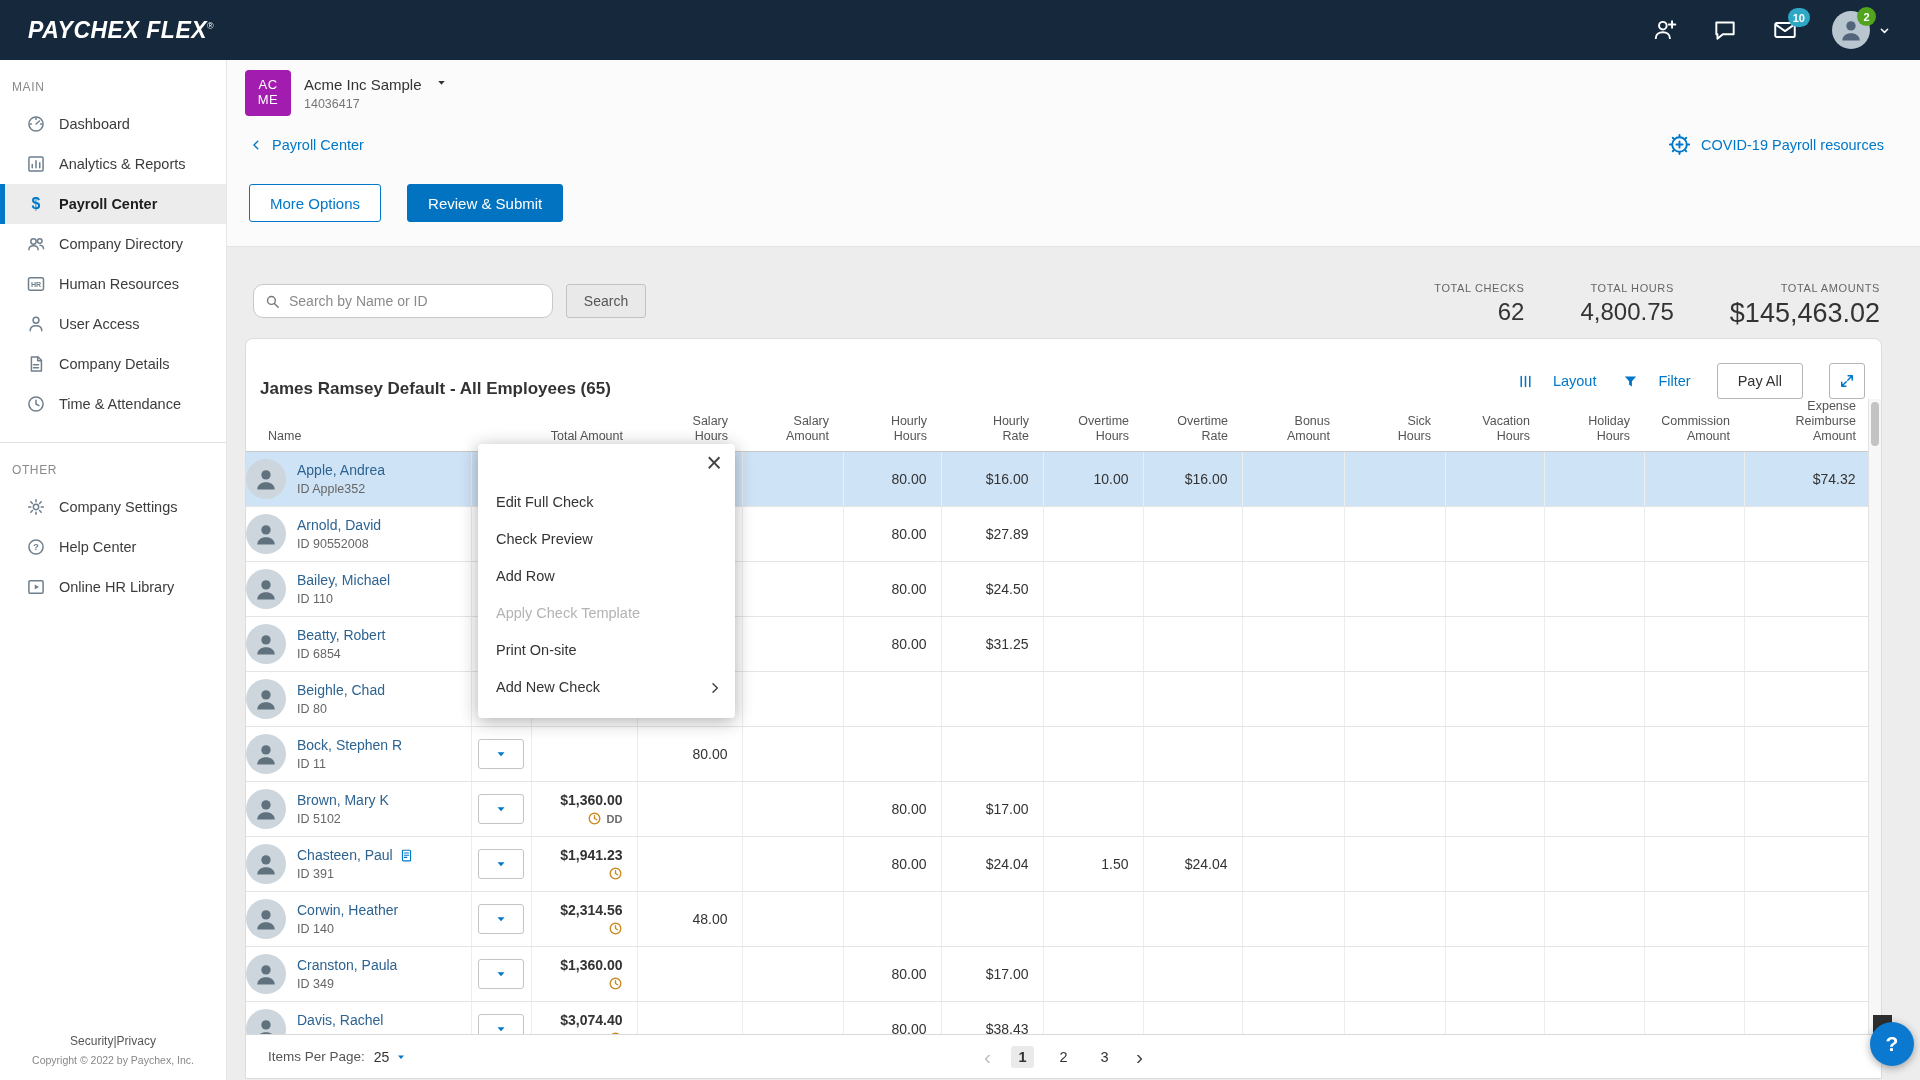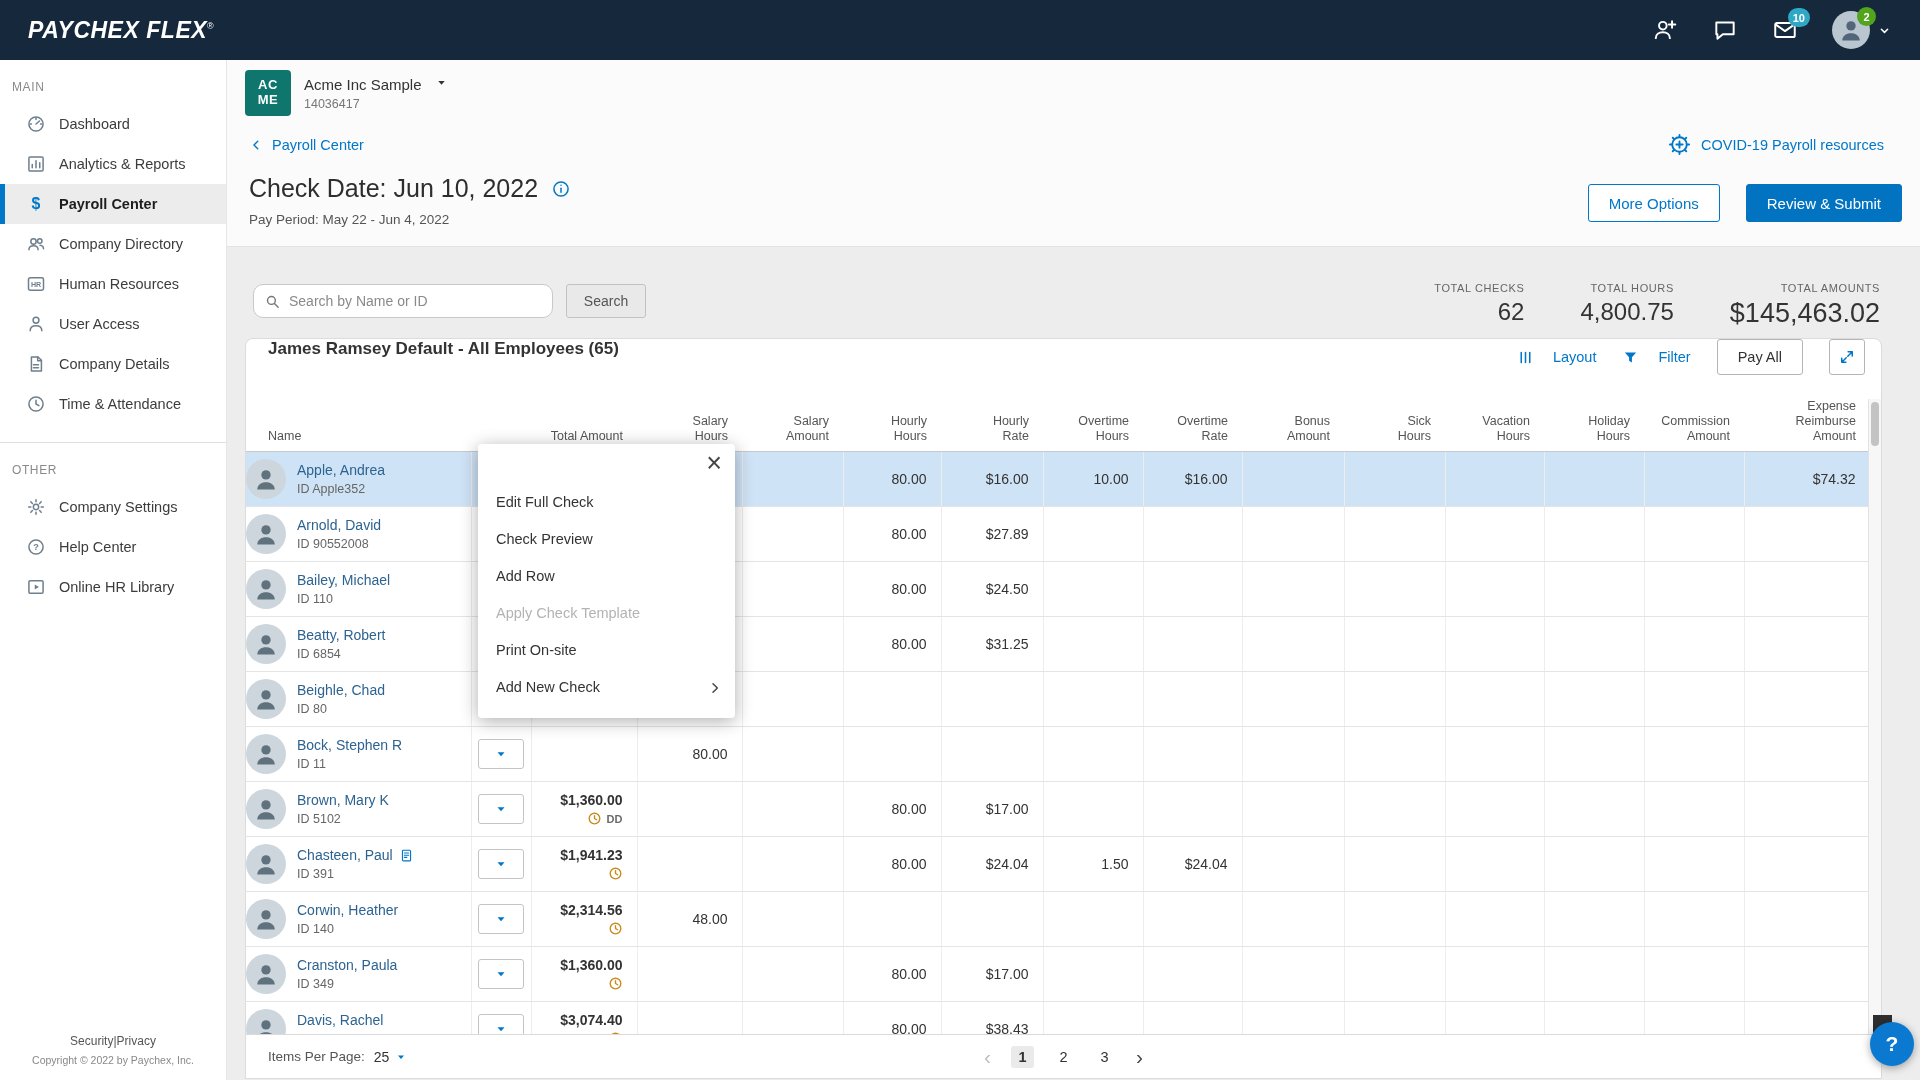--- a/index.html
+++ b/index.html
@@ -33,21 +33,21 @@
   .side-item.active{background:#ececec;border-left-color:#0077c8;font-weight:bold;color:#1d1d1d}
   .side-item.active .side-icn{color:#0077c8}
   .side-footer{position:absolute;bottom:14px;left:0;right:0;text-align:center}
   .side-links{font-size:12px;color:#555}
   .side-links a{color:#555;margin:0 0}
   .copyright{font-size:10.5px;color:#888;margin-top:6px}
 
   
   .main-header{position:absolute;left:227px;top:60px;right:0;height:187px;background:#fbfbfb;border-bottom:1px solid #e3e3e3}
   .company-row{position:absolute;left:18px;top:10px;display:flex;align-items:center;gap:13px;cursor:pointer}
-  .company-avatar{width:46px;height:46px;border-radius:4px;background:#0f766e;color:#fff;display:flex;flex-direction:column;align-items:center;justify-content:center;font-size:13px;font-weight:bold;line-height:1.15;letter-spacing:.5px}
+  .company-avatar{width:46px;height:46px;border-radius:4px;background:#a21caf;color:#fff;display:flex;flex-direction:column;align-items:center;justify-content:center;font-size:13px;font-weight:normal;line-height:1.15;letter-spacing:.5px}
   .company-name{font-size:15px;font-weight:normal;color:#333;display:flex;align-items:flex-start;gap:13px}
   .company-name .icn{width:13px;height:13px;color:#333}
   .company-id{font-size:12.5px;color:#777;margin-top:4px}
   .nav-row{position:absolute;left:0;right:0;top:72px;display:flex;justify-content:space-between;align-items:center;padding:0 22px}
   .back-link{display:flex;align-items:center;gap:9px;color:#0077c8;font-size:14.5px}
   .back-link .icn{width:14px;height:14px}
   .covid-link{display:flex;align-items:center;gap:9px;color:#0077c8;font-size:14.5px;margin-right:14px}
   .covid-link .icn{width:25px;height:25px}
   .date-row{position:absolute;left:22px;right:18px;top:114px;display:flex;justify-content:space-between;align-items:flex-start}
   .check-date{font-size:25px;font-weight:500;color:#2e2e2e;display:flex;align-items:center;gap:13px}
@@ -65,21 +65,21 @@
   .search-input input::placeholder{color:#8a8a8a}
   .search-btn{position:absolute;left:566px;top:284px;width:80px;height:34px;background:#e9e9e9;border:1px solid #c2c2c2;border-radius:3px;color:#555;font-size:14px;cursor:pointer;z-index:5;font-family:inherit}
   .totals{position:absolute;right:40px;top:282px;display:flex;gap:56px;z-index:5}
   .total-group{text-align:right}
   .t-label{font-size:11px;color:#666;letter-spacing:.6px}
   .t-value{font-size:24px;color:#333;margin-top:4px}
   .total-group.big .t-value{font-size:27px}
 
   
   .card{position:absolute;left:245px;top:338px;width:1637px;height:741px;background:#fff;border:1px solid #dcdcdc;border-radius:8px 8px 0 0;overflow:hidden;z-index:10}
-  .card-header{height:60px;display:flex;align-items:flex-start;justify-content:space-between;padding:0 16px 0 22px}
+  .card-header{height:60px;display:flex;align-items:flex-end;justify-content:space-between;padding:0 16px 0 14px}
   .card-title{font-size:17px;font-weight:bold;color:#333}
   .card-tools{display:flex;align-items:center;gap:26px}
   .tool-link{display:flex;align-items:center;gap:19px;color:#0077c8;font-size:14.5px;cursor:pointer}
   .tool-link .icn{width:17px;height:17px}
   .btn.payall{height:36px;border-color:#b5b5b5;color:#333;font-size:14.5px}
   .expand-btn{width:36px;height:36px;border:1px solid #b5b5b5;border-radius:3px;background:#fff;color:#0077c8;display:flex;align-items:center;justify-content:center;cursor:pointer}
   .expand-btn .icn{width:18px;height:18px}
 
   .grid-wrap{position:absolute;top:60px;left:0;right:13px;bottom:44px;overflow:hidden}
   table.grid{border-collapse:collapse;table-layout:fixed;width:1624px}
@@ -326,33 +326,20 @@
             <circle cx="12" cy="12" r="7"></circle>
             <path d="M12 9v6M9 12h6"></path>
             <path d="M12 2.8v2M12 19.2v2M2.8 12h2M19.2 12h2M5.5 5.5l1.4 1.4M17.1 17.1l1.4 1.4M18.5 5.5l-1.4 1.4M6.9 17.1l-1.4 1.4"></path>
           </svg>
       </span>
       <span>COVID-19 Payroll resources</span>
     </a>
   </div>
 
   <div class="date-row">
-    <div>
-      <h1 class="check-date">
-        <span>Check Date: Jun 10, 2022</span>
-        <span class="icn">
-          <svg viewBox="0 0 24 24" fill="none" stroke="currentColor" stroke-width="1.8" stroke-linecap="round" stroke-linejoin="round">
-              <circle cx="12" cy="12" r="8.5"></circle>
-              <path d="M12 11v5"></path>
-              <circle cx="12" cy="7.6" r="0.9" fill="currentColor" stroke="none"></circle>
-            </svg>
-        </span>
-      </h1>
-      <div class="pay-period">Pay Period:  May 22 - Jun 4, 2022</div>
-    </div>
     <div class="header-buttons">
       <button class="btn outline">More Options</button>
       <button class="btn primary">Review &amp; Submit</button>
     </div>
   </div>
 </div>
 
 <div class="search-input">
   <span class="icn">
     <svg viewBox="0 0 24 24" fill="none" stroke="currentColor" stroke-width="2" stroke-linecap="round">

